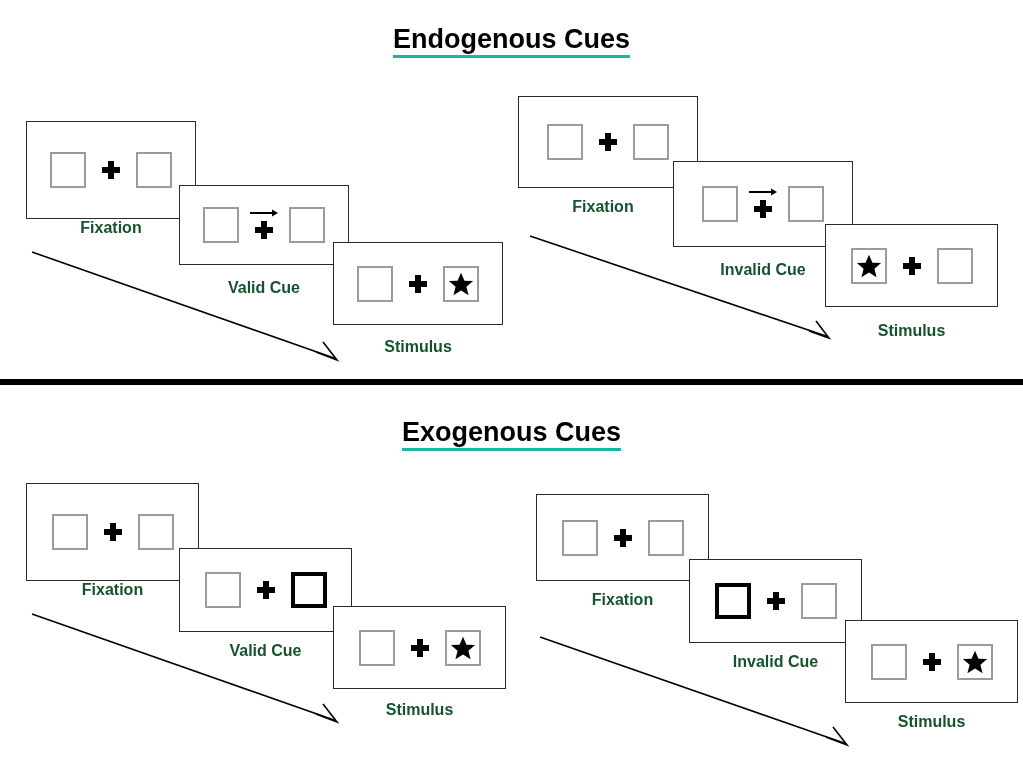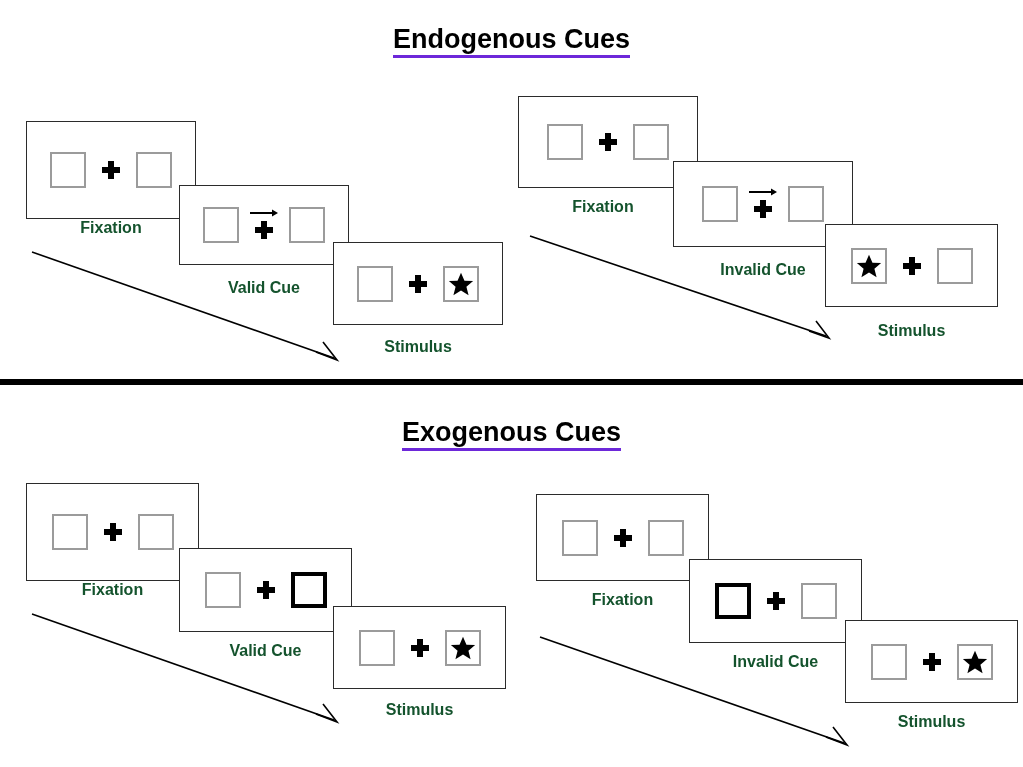--- a/index.html
+++ b/index.html
@@ -19,21 +19,21 @@
   .section-title {
     position: absolute;
     width: 100%;
     text-align: center;
     font-size: 27px;
     font-weight: bold;
     color: #000000;
     letter-spacing: 0px;
   }
   .section-title span {
-    border-bottom: 3px solid #6d28d9;
+    border-bottom: 3px solid #14b8a6;
     padding-bottom: 1px;
   }
 
   
   .divider {
     position: absolute;
     left: 0px;
     width: 1023px;
     height: 6px;
     background: #000000;

